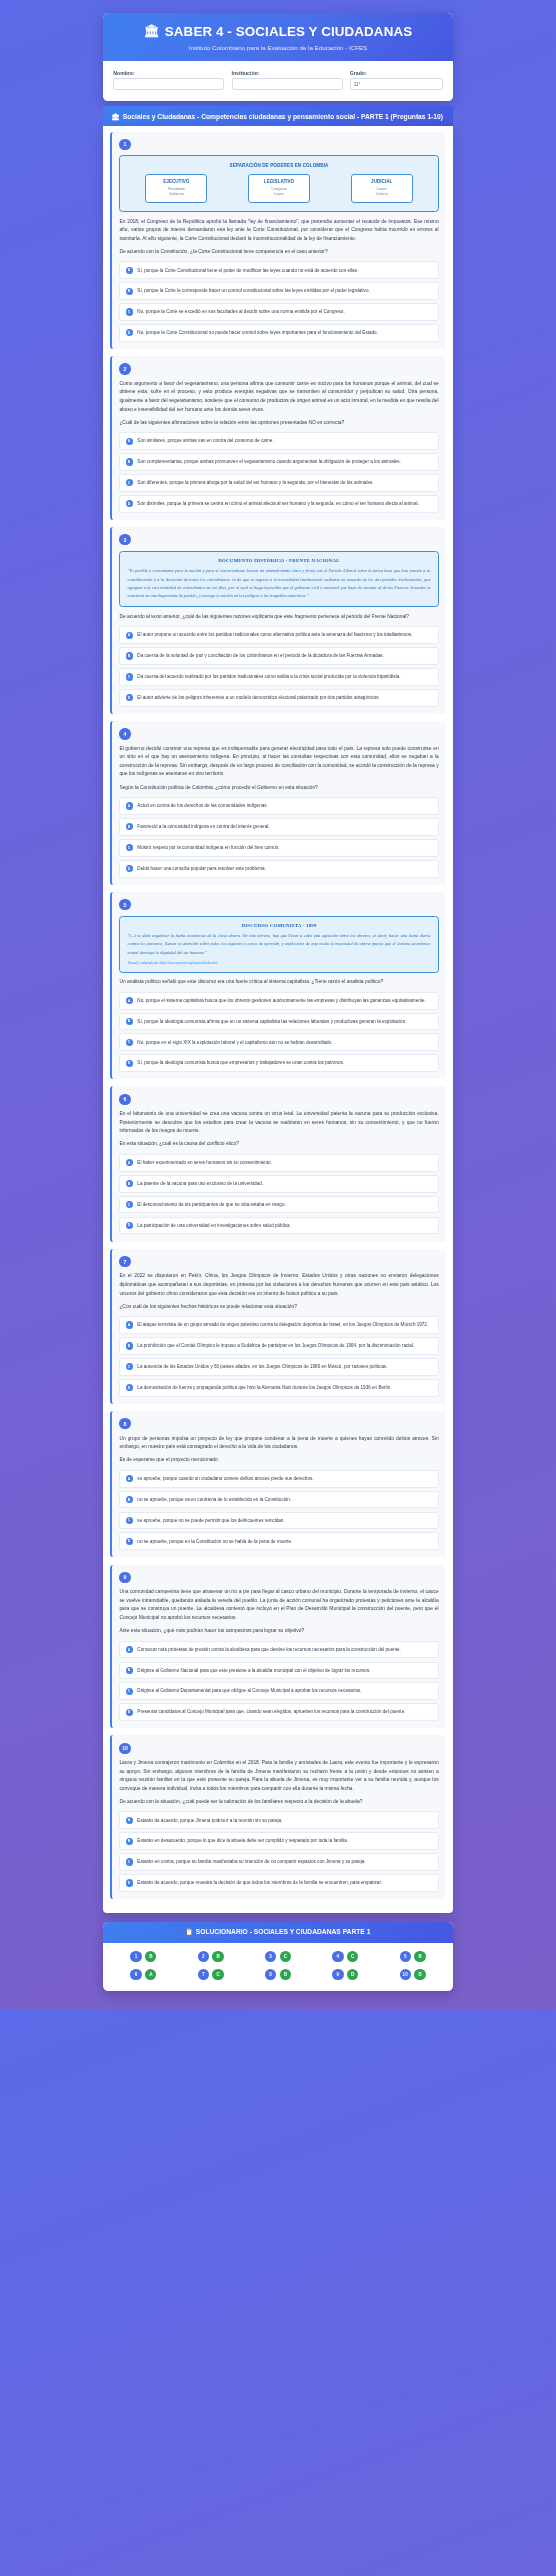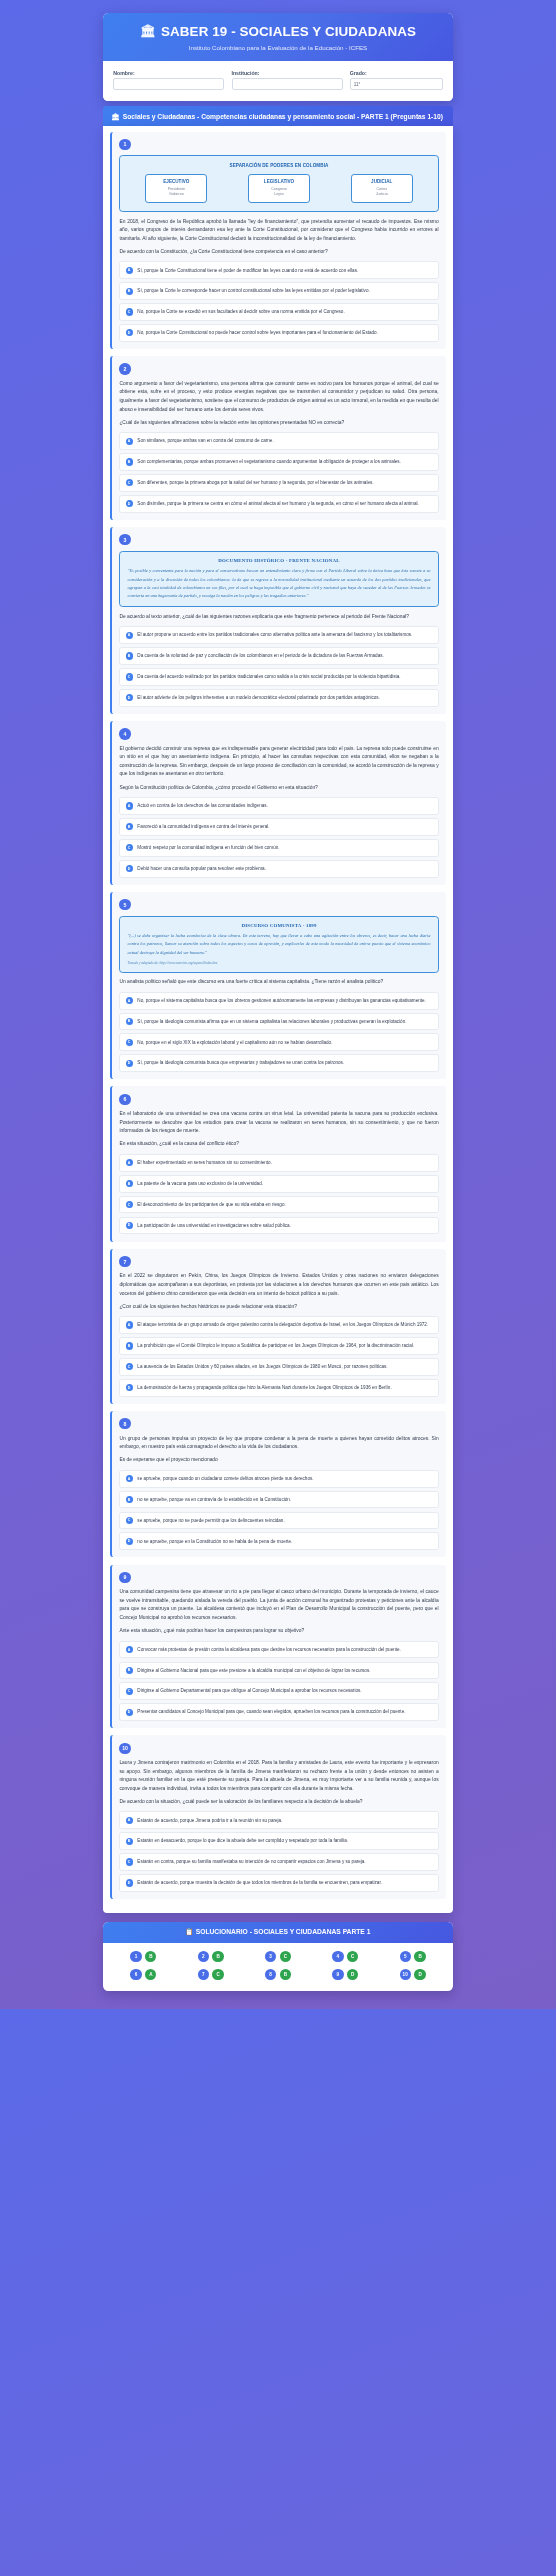--- a/index.html
+++ b/index.html
@@ -170,21 +170,21 @@
 </style>
 </head>
 <body>
 
 <div class="page">
 
   <div class="sheet">
     <div class="hero">
       <div class="hero-title">
         <span class="hero-icon">🏛</span>
-        <span>SABER 19 - SOCIALES Y CIUDADANAS</span>
+        <span>SABER 4 - SOCIALES Y CIUDADANAS</span>
       </div>
       <div class="hero-sub">Instituto Colombiano para la Evaluación de la Educación - ICFES</div>
     </div>
 
     <div class="idbar">
       <div class="idfield">
         <div class="idlabel">Nombre:</div>
         <input class="idinput" type="text" value="" style="">
       </div>
       <div class="idfield">

